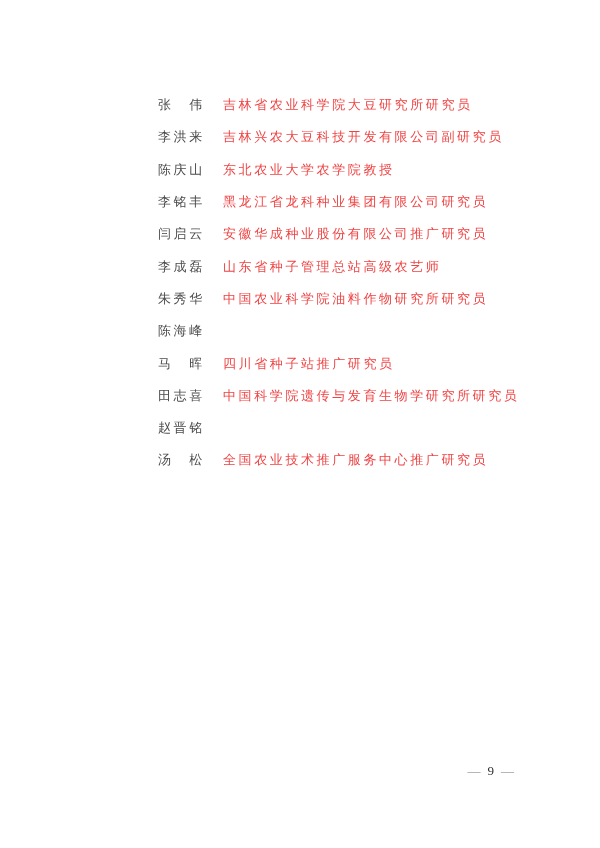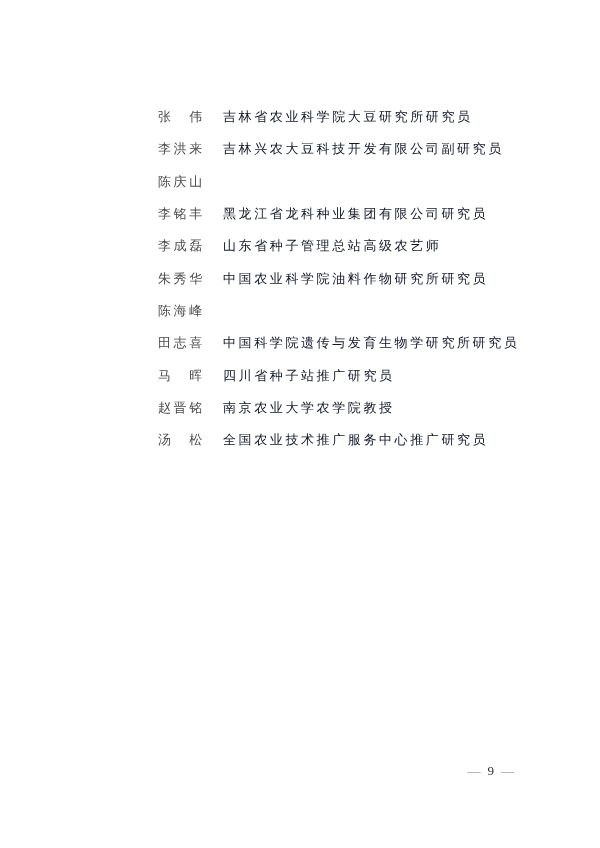--- a/index.html
+++ b/index.html
@@ -15,42 +15,42 @@
     font-family: "Liberation Serif", "DejaVu Serif", serif;
   }
   .page {
     position: absolute;
     inset: 0;
     background: #ffffff;
   }
   .expert-list {
     position: absolute;
     left: 158px;
-    top: 101px;
+    top: 89px;
     width: 400px;
   }
   .expert-row {
     height: 32.3px;
     display: flex;
     align-items: center;
     white-space: nowrap;
   }
   .expert-name {
     display: inline-block;
     min-width: 47px;
     font-size: 13px;
     letter-spacing: 2.6px;
     color: #4c4c4c;
   }
   .expert-affiliation {
     display: inline-block;
     margin-left: 18px;
     font-size: 13px;
     letter-spacing: 2.6px;
-    color: #0f172a;
+    color: #ef4444;
   }
   .page-footer {
     position: absolute;
     top: 763px;
     right: 86px;
     font-size: 13px;
     white-space: nowrap;
   }
   .footer-dash {
     color: #8f8f8f;
@@ -73,57 +73,61 @@
       <span class="expert-affiliation">吉林省农业科学院大豆研究所研究员</span>
     </div>
 
     <div class="expert-row">
       <span class="expert-name">李洪来</span>
       <span class="expert-affiliation">吉林兴农大豆科技开发有限公司副研究员</span>
     </div>
 
     <div class="expert-row">
       <span class="expert-name">陈庆山</span>
+      <span class="expert-affiliation">东北农业大学农学院教授</span>
     </div>
 
 
     <div class="expert-row">
       <span class="expert-name">李铭丰</span>
       <span class="expert-affiliation">黑龙江省龙科种业集团有限公司研究员</span>
     </div>
 
 
+    <div class="expert-row">
+      <span class="expert-name">闫启云</span>
+      <span class="expert-affiliation">安徽华成种业股份有限公司推广研究员</span>
+    </div>
 
     <div class="expert-row">
       <span class="expert-name">李成磊</span>
       <span class="expert-affiliation">山东省种子管理总站高级农艺师</span>
     </div>
 
     <div class="expert-row">
       <span class="expert-name">朱秀华</span>
       <span class="expert-affiliation">中国农业科学院油料作物研究所研究员</span>
     </div>
 
     <div class="expert-row">
       <span class="expert-name">陈海峰</span>
     </div>
 
     <div class="expert-row">
+      <span class="expert-name">马　晖</span>
+      <span class="expert-affiliation">四川省种子站推广研究员</span>
+    </div>
+
+    <div class="expert-row">
       <span class="expert-name">田志喜</span>
       <span class="expert-affiliation">中国科学院遗传与发育生物学研究所研究员</span>
     </div>
 
     <div class="expert-row">
-      <span class="expert-name">马　晖</span>
-      <span class="expert-affiliation">四川省种子站推广研究员</span>
-    </div>
-
-    <div class="expert-row">
       <span class="expert-name">赵晋铭</span>
-      <span class="expert-affiliation">南京农业大学农学院教授</span>
     </div>
 
     <div class="expert-row">
       <span class="expert-name">汤　松</span>
       <span class="expert-affiliation">全国农业技术推广服务中心推广研究员</span>
     </div>
 
   </div>
 
   <div class="page-footer">

